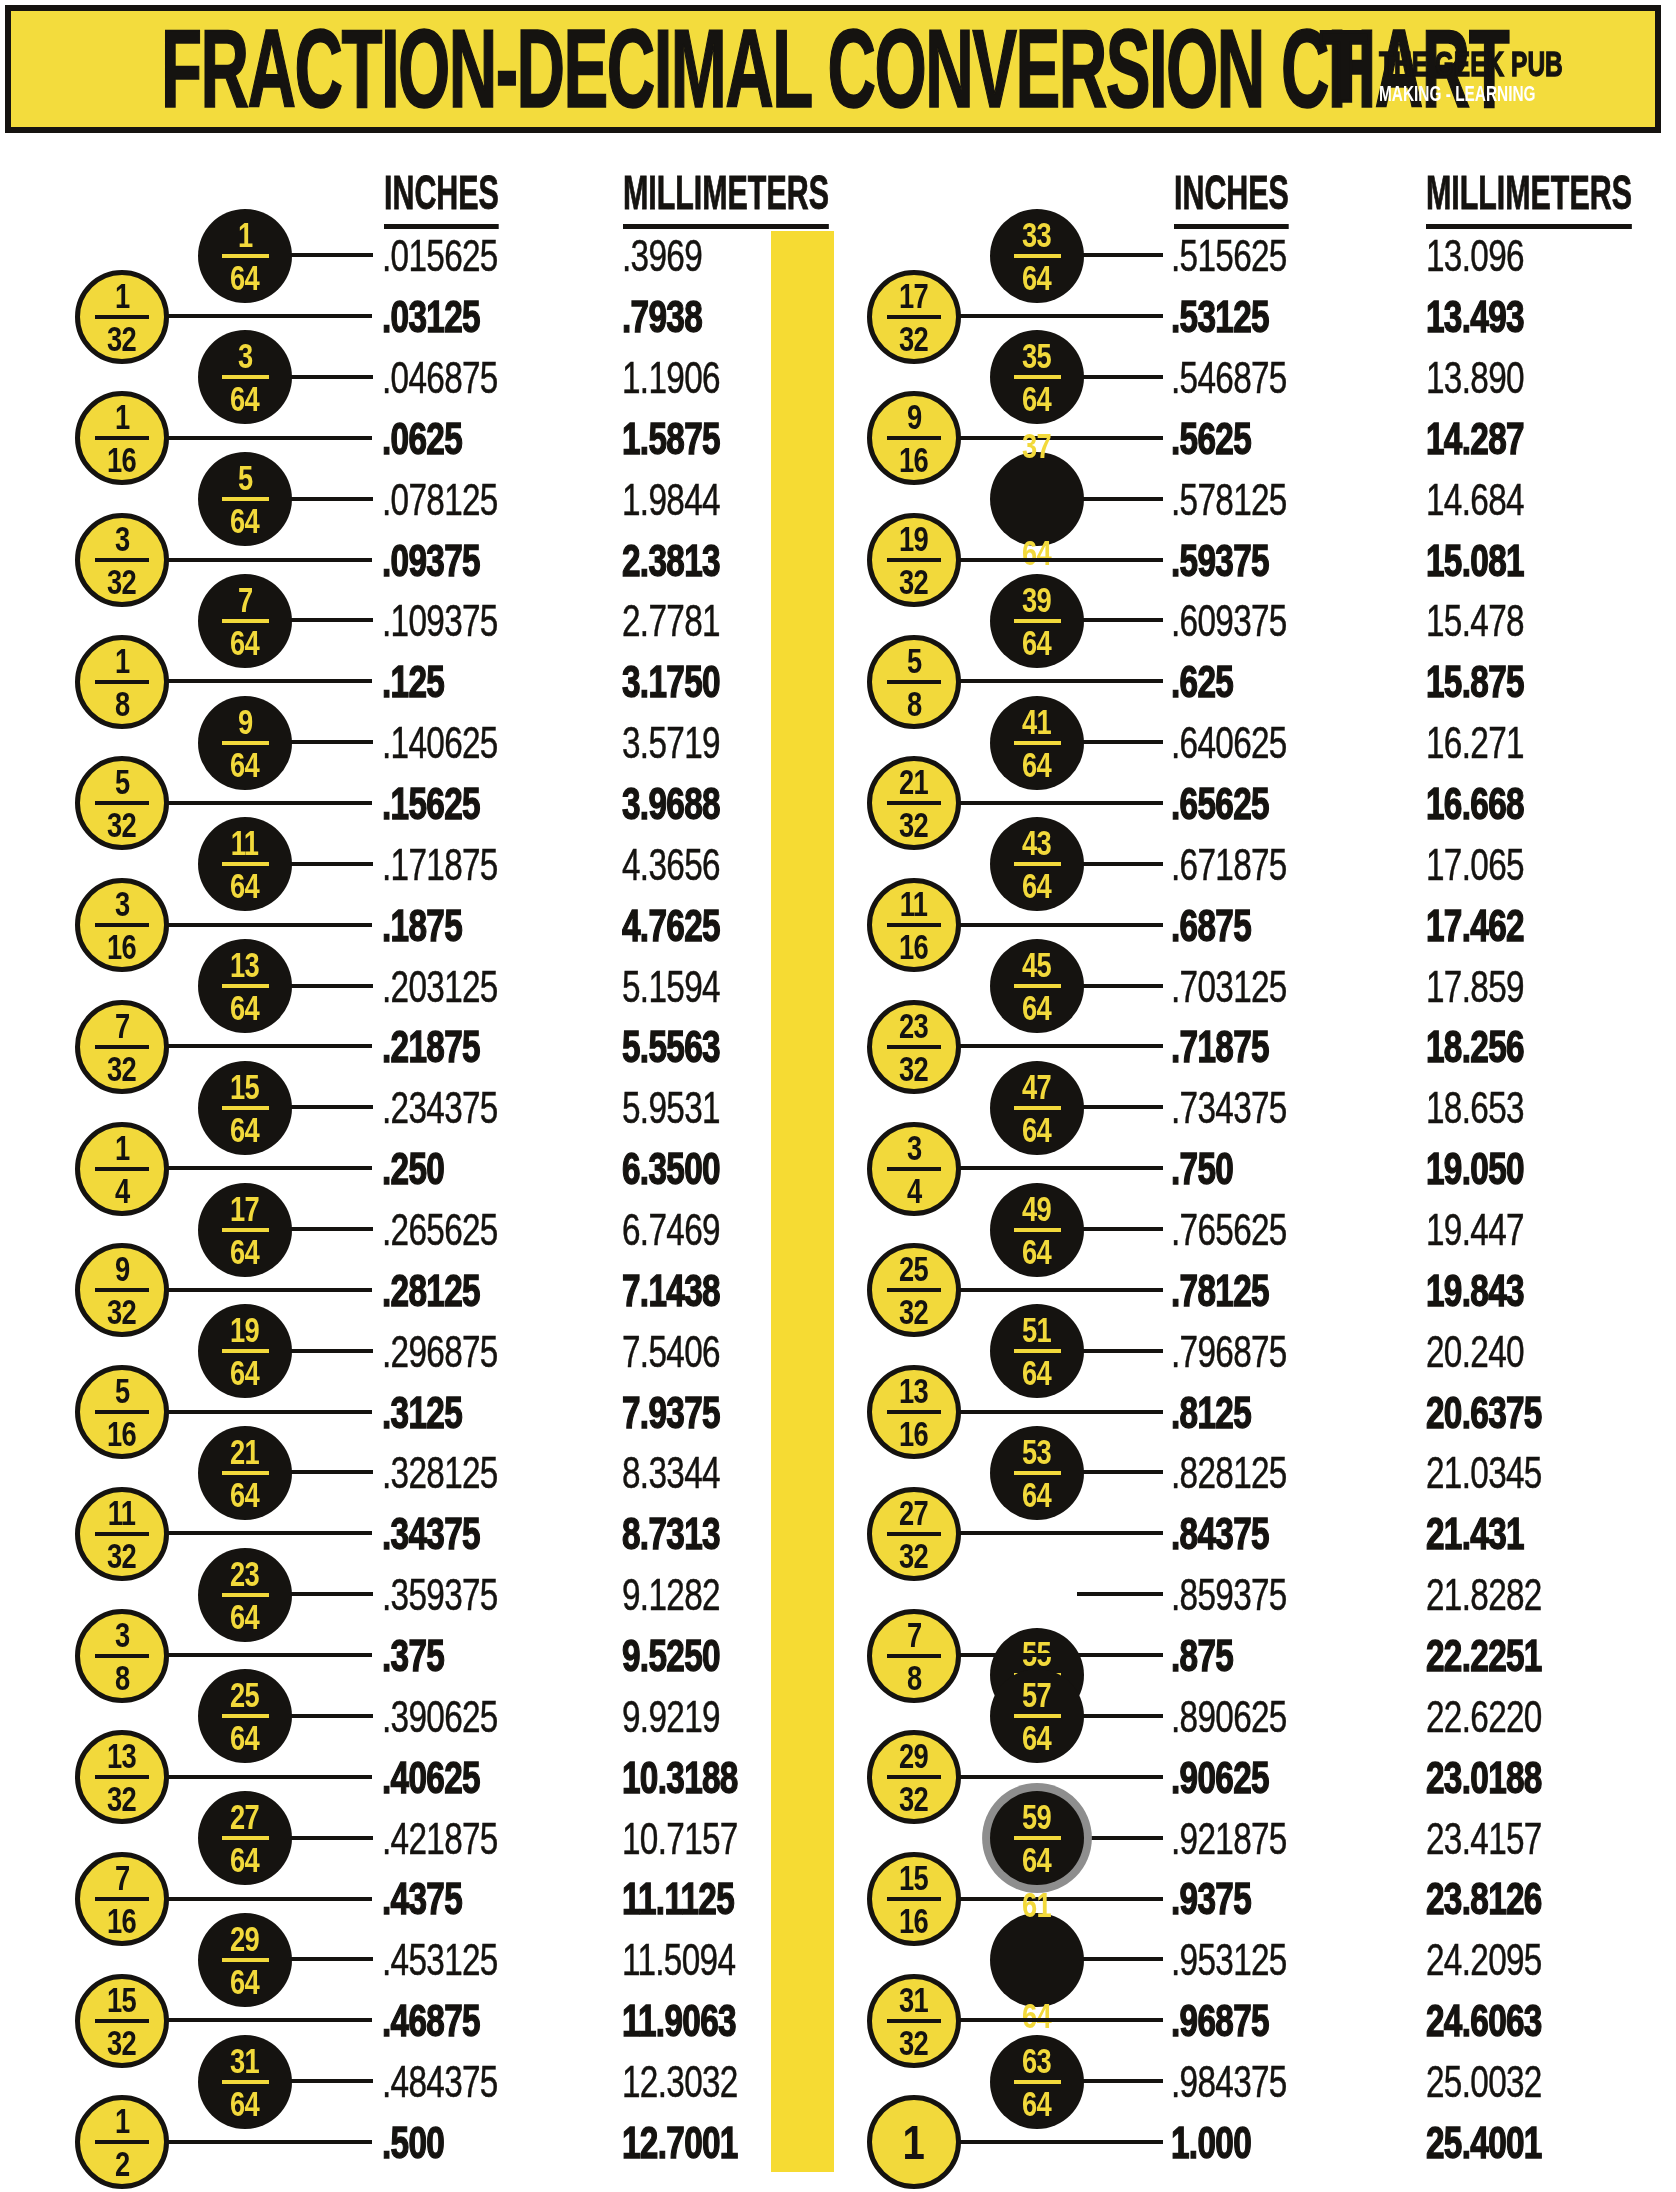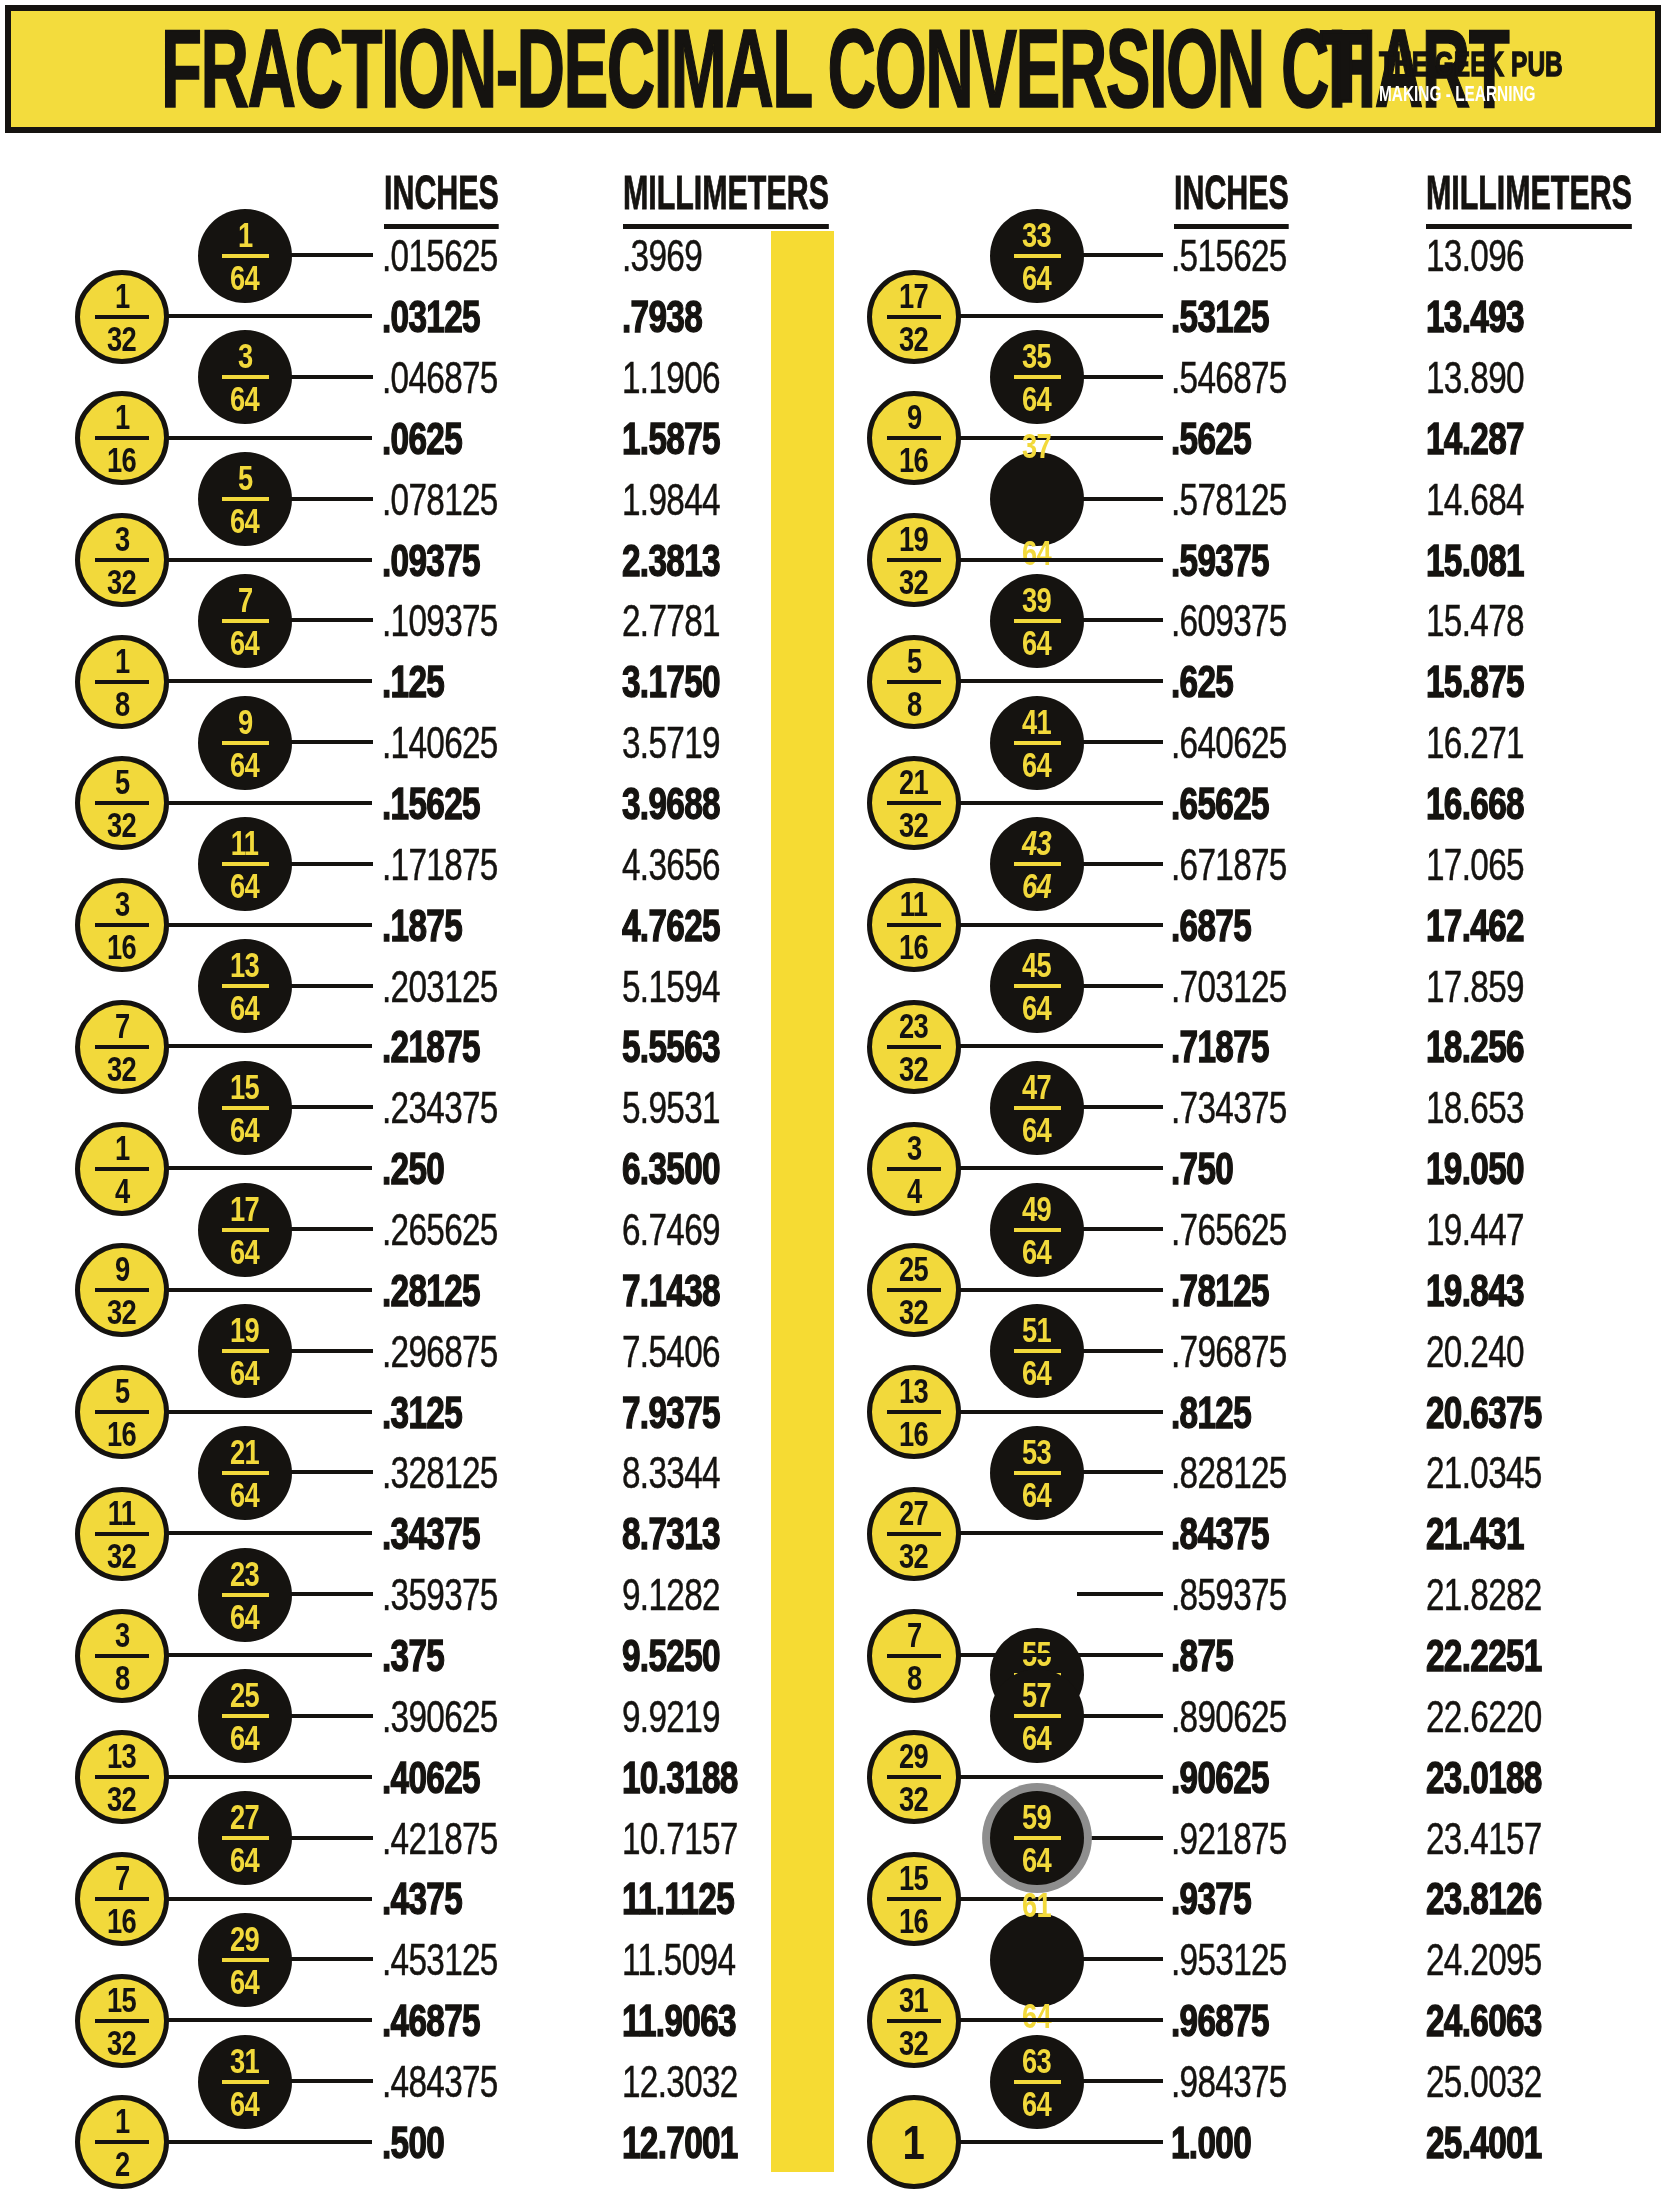--- a/index.html
+++ b/index.html
@@ -486,21 +486,21 @@
         <div class="circle yellow" style="left: 867px; top: 756px;">
           <div class="frac-num">21</div>
           <div class="frac-bar"></div>
           <div class="frac-den">32</div>
         </div>
         <div class="val bold" style="left: 1171px; top: 781px;">.65625</div>
         <div class="val bold" style="left: 1426px; top: 781px;">16.668</div>
       </div>
       <div class="row">
         <div class="connector" style="left: 1077px; top: 862px; width: 86px;"></div>
-        <div class="circle black" style="left: 990px; top: 817px; font-style: italic;">
+        <div class="circle black" style="left: 990px; top: 817px;">
           <div class="frac-num">43</div>
           <div class="frac-bar"></div>
           <div class="frac-den">64</div>
         </div>
         <div class="val" style="left: 1171px; top: 842px;">.671875</div>
         <div class="val" style="left: 1426px; top: 842px;">17.065</div>
       </div>
       <div class="row">
         <div class="connector" style="left: 955px; top: 923px; width: 208px;"></div>
         <div class="circle yellow" style="left: 867px; top: 878px;">

